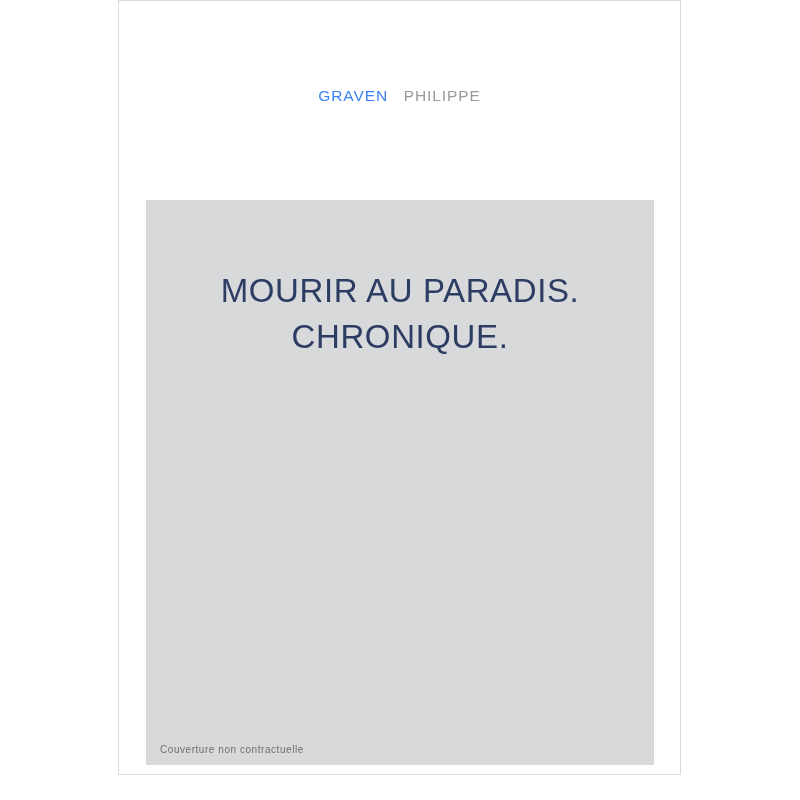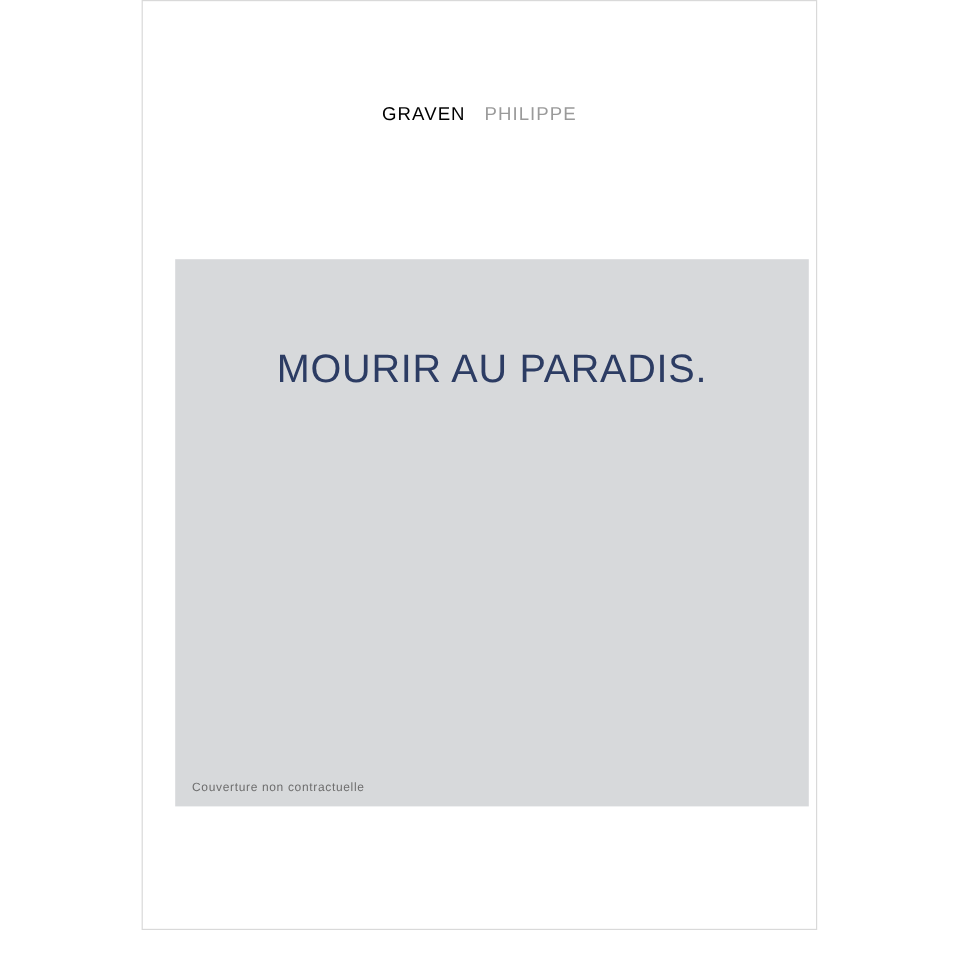--- a/index.html
+++ b/index.html
@@ -40,35 +40,34 @@
     right: 0;
     top: 86px;
     text-align: center;
     font-size: 15.5px;
     letter-spacing: 0.9px;
     color: #8c8c8c;
     font-weight: 400;
     white-space: nowrap;
   }
   .author-line .lastname {
-    color: #000000;
+    color: #3b82f6;
   }
   .author-line .firstname {
     color: #9a9a9a;
   }
 
   
   .art-block {
     position: absolute;
     left: 27px;
-    top: 215px;
+    top: 199px;
     width: 508px;
-    height: 456px;
+    height: 565px;
     background: #d7d9db;
-    padding-left: 20px;
   }
 
   
   .title-box {
     position: absolute;
     left: 0;
     right: 0;
     top: 68px;
     padding: 0 34px;
     text-align: center;
@@ -103,20 +102,21 @@
     <div class="author-line">
       <span class="lastname">GRAVEN</span>
       <span>&nbsp;</span>
       <span class="firstname">PHILIPPE</span>
     </div>
 
     <div class="art-block">
 
       <div class="title-box">
         <div class="title-line">MOURIR AU PARADIS.</div>
+        <div class="title-line">CHRONIQUE.</div>
       </div>
 
       <div class="disclaimer">Couverture non contractuelle</div>
 
     </div>
 
   </div>
 
 </div>
 

